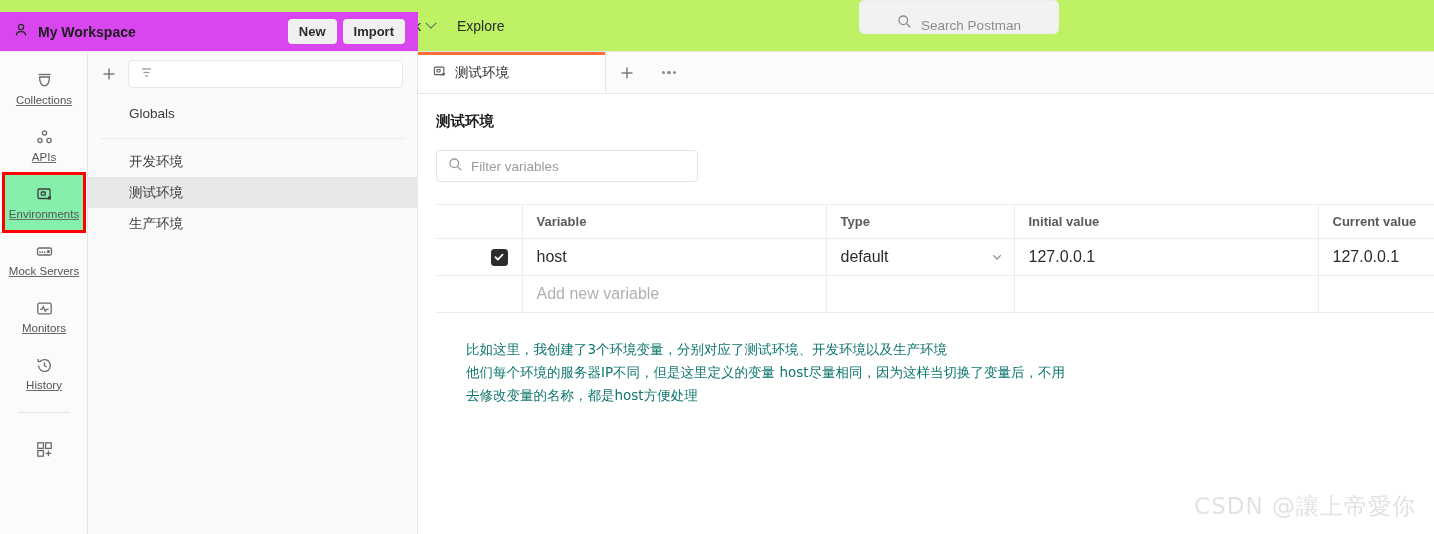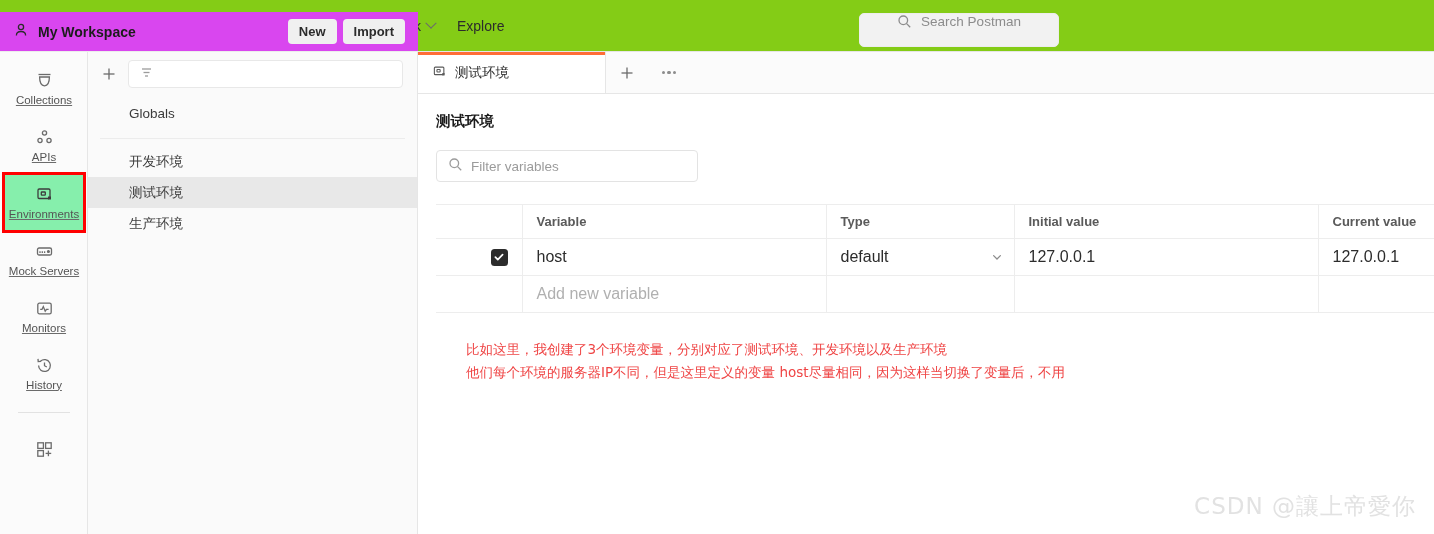--- a/index.html
+++ b/index.html
@@ -8,43 +8,43 @@
     font-family: "Liberation Sans", "DejaVu Sans", sans-serif;
     background: #ffffff;
     color: #2c2c2c;
     overflow: hidden;
   }
   .app { position: relative; width: 1434px; height: 534px; }
 
   
   .topbar {
     position: absolute; top: 0; left: 0; width: 1434px; height: 52px;
-    background: #84cc16; border-bottom: 1px solid #e6e6e6;
+    background: #bef264; border-bottom: 1px solid #e6e6e6;
     display: flex; align-items: center;
   }
   .tb-icon {
     width: 30px; height: 30px; display: flex; align-items: center; justify-content: center;
     color: #6b6b6b; flex: none;
   }
   .tb-icon:first-child { margin-left: 14px; }
   .tb-nav-arrows { display: flex; gap: 6px; margin-left: 16px; }
   .tb-links { display: flex; align-items: center; margin-left: 22px; gap: 4px; }
   .tb-link {
     font-size: 14px; color: #2c2c2c; padding: 5px 9px; border-radius: 4px;
     display: flex; align-items: center; gap: 6px; white-space: nowrap;
   }
   .chev {
     display: inline-block; width: 8px; height: 8px;
     border-right: 1.4px solid #6b6b6b; border-bottom: 1.4px solid #6b6b6b;
     transform: rotate(45deg) translate(-2px,-2px);
   }
   .search-wrap {
-    position: absolute; left: 859px; top: 13px; width: 200px; height: 34px;
+    position: absolute; left: 859px; top: 0; width: 200px; height: 34px;
     background: #f2f2f2; border: 1px solid #ededed; border-radius: 5px;
-    display: flex; align-items: flex-start; justify-content: center; gap: 9px;
+    display: flex; align-items: flex-end; justify-content: center; gap: 9px;
   }
   .search-ph { font-size: 13.5px; color: #8c8c8c; }
 
   
   .rail {
     position: absolute; top: 52px; left: 0; width: 88px; height: 482px;
     background: #fbfbfb; border-right: 1px solid #e6e6e6;
     padding-top: 8px;
   }
   .rail-item {
@@ -154,21 +154,21 @@
   }
   .placeholder-cell { color: #b0b0b0 !important; }
   .type-chev {
     position: absolute; right: 11px; top: 50%; transform: translateY(-50%);
     color: #8c8c8c; display: flex;
   }
 
   
   .annot {
     position: absolute; left: 466px; top: 338px; width: 700px;
-    color: #ef4444; font-size: 13.5px; line-height: 23px;
+    color: #0f766e; font-size: 13.5px; line-height: 23px;
     font-family: "DejaVu Sans", "Liberation Sans", sans-serif;
   }
   .watermark {
     position: absolute; right: 18px; bottom: 12px;
     font-size: 23px; color: #e2e2e2; letter-spacing: 1px;
     font-family: "DejaVu Sans", "Liberation Sans", sans-serif;
   }
 </style>
 </head>
 <body>
@@ -470,17 +470,18 @@
           <td class="c-init"></td>
           <td class="c-cur"></td>
         </tr>
       </tbody>
     </table>
   </div>
 
   <div class="annot">
     <div>比如这里，我创建了3个环境变量，分别对应了测试环境、开发环境以及生产环境</div>
     <div>他们每个环境的服务器IP不同，但是这里定义的变量 host尽量相同，因为这样当切换了变量后，不用</div>
+    <div>去修改变量的名称，都是host方便处理</div>
   </div>
 
   <div class="watermark">CSDN @讓上帝愛你</div>
 
 </div>
 
 </body></html>

